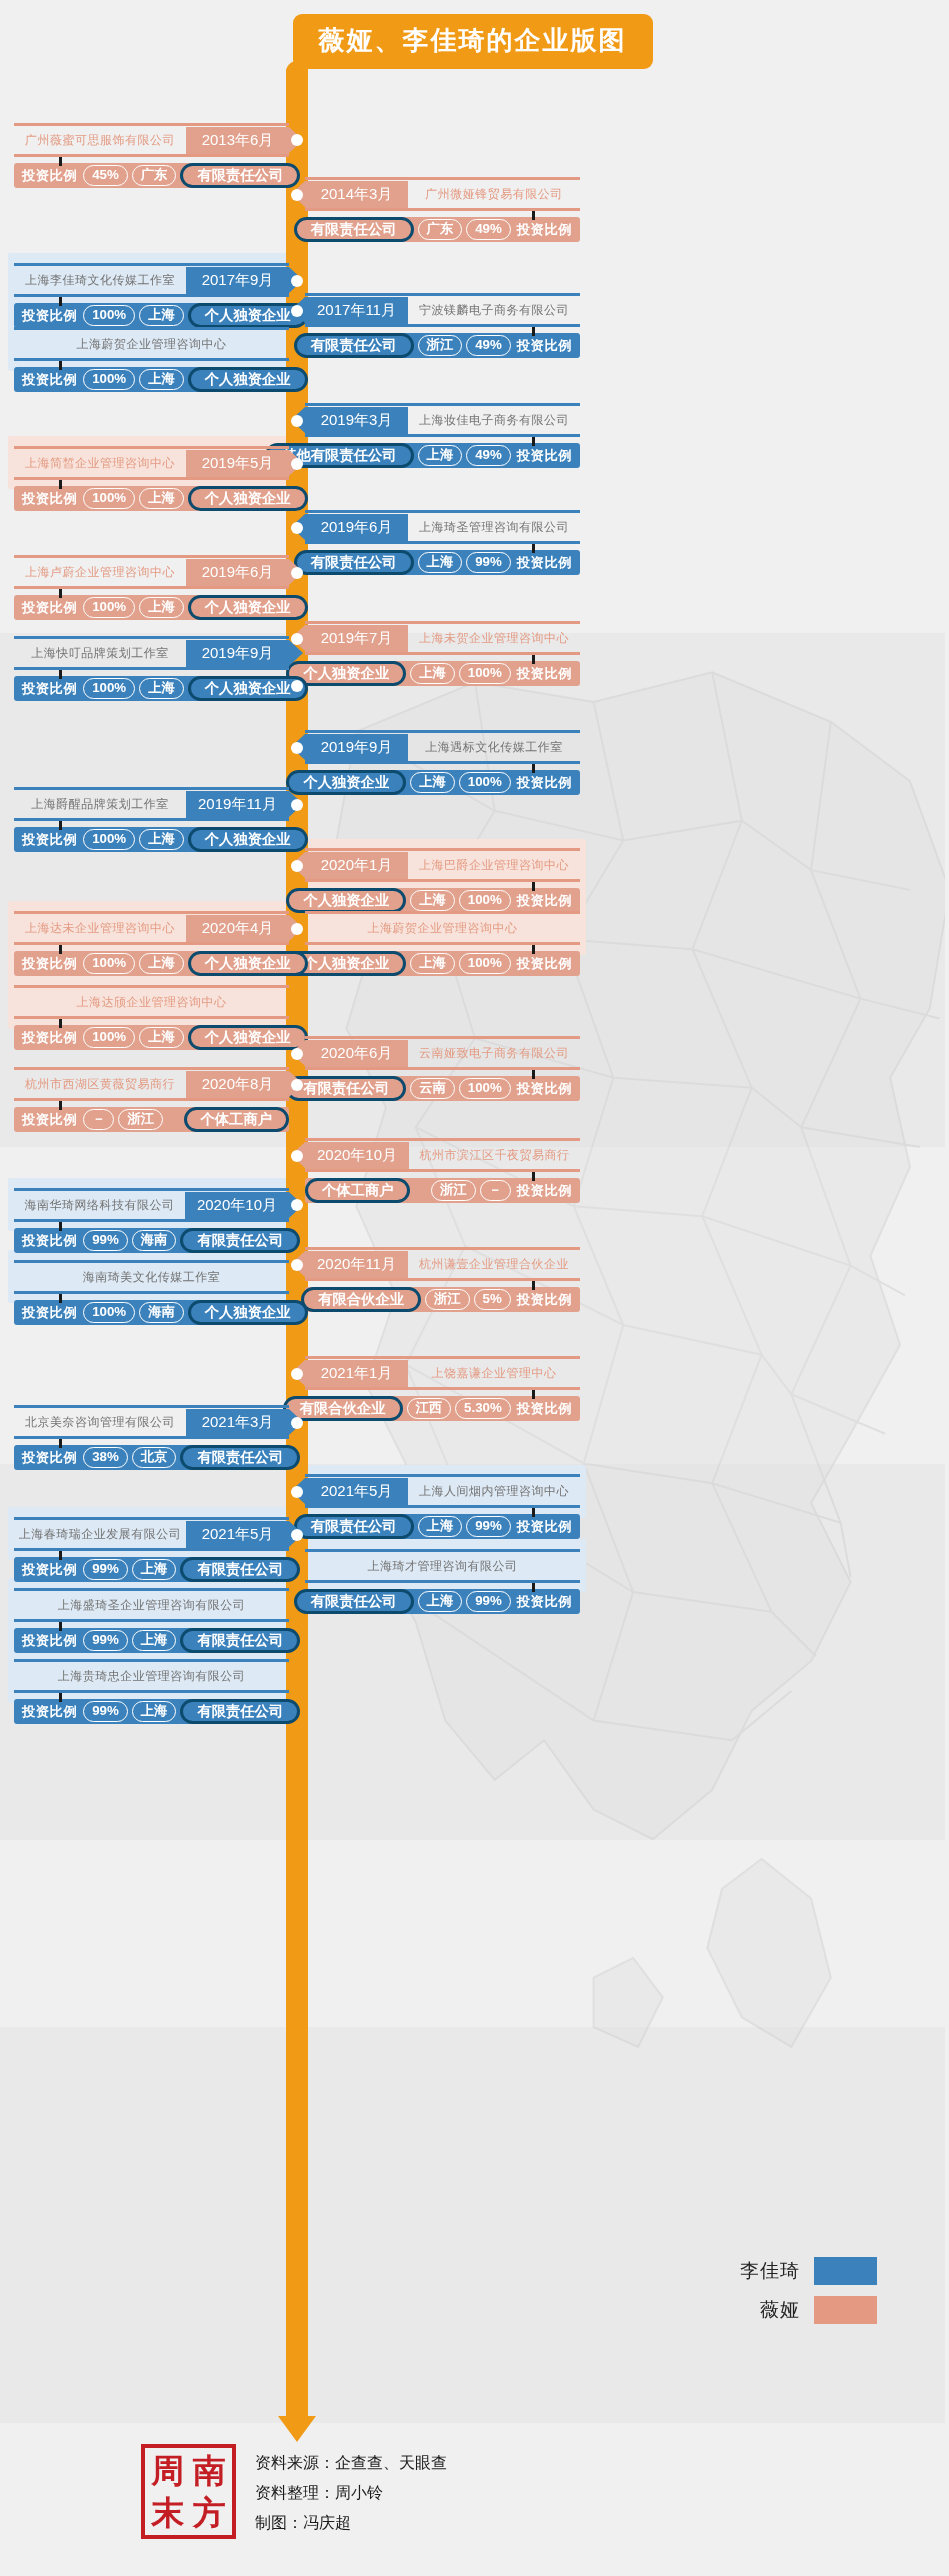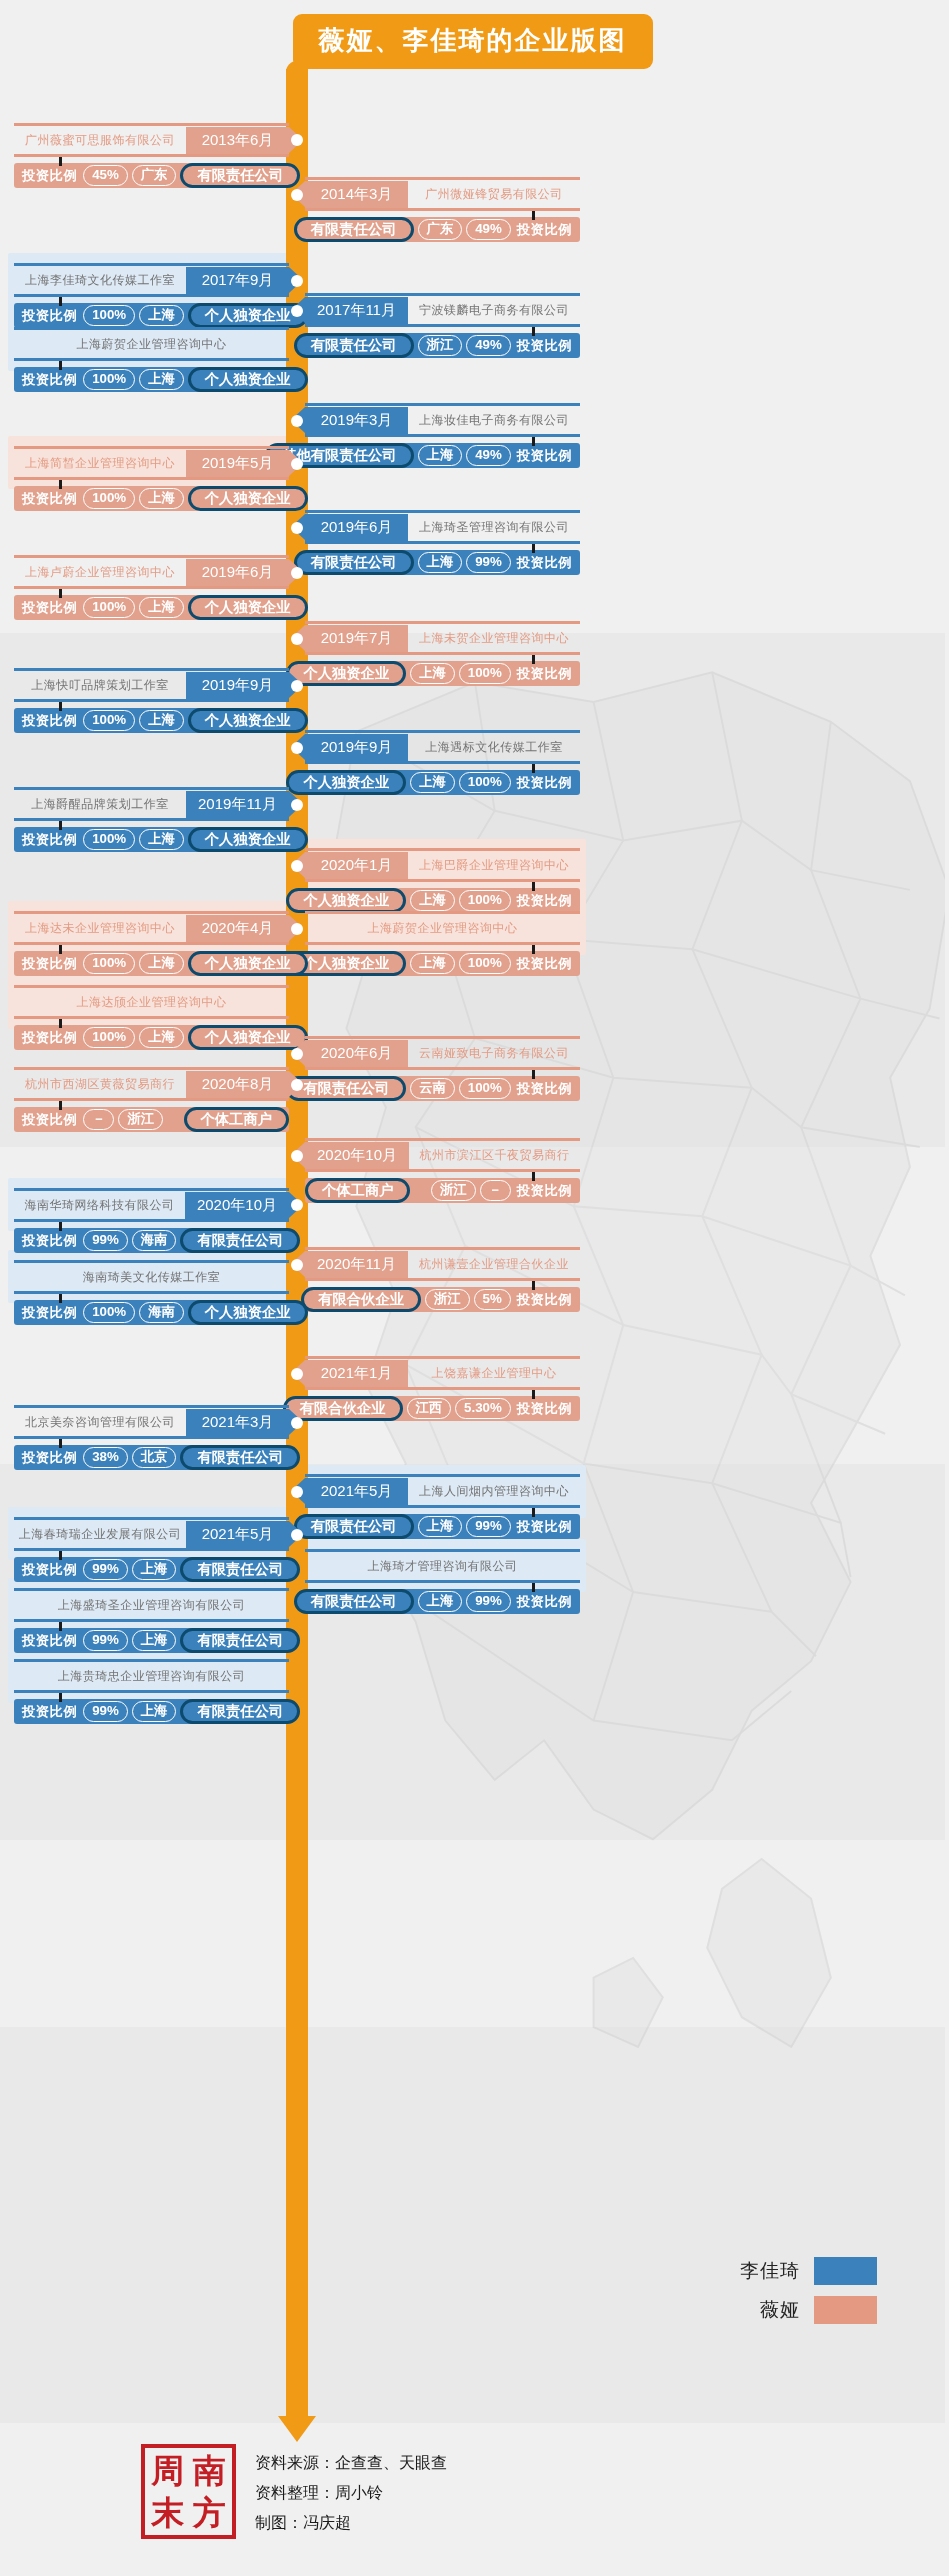--- a/index.html
+++ b/index.html
@@ -463,21 +463,21 @@
           <div class="hdr-bot-rule"></div>
         </div>
         <div class="tick"></div>
         <div class="badges">
           <span class="b-label">投资比例</span>
           <span class="pill">100%</span>
           <span class="pill">上海</span>
           <span class="pill big">个人独资企业</span>
         </div>
       </div>
-      <div class="entry left ljq" style="top: 672px;">
+      <div class="entry left ljq" style="top: 640px;">
         <div class="hdr">
           <div class="hdr-top-rule"></div>
           <div class="name">上海快叮品牌策划工作室</div>
           <div class="date">2019年9月</div>
           <div class="hdr-bot-rule"></div>
         </div>
         <div class="tick"></div>
         <div class="badges">
           <span class="b-label">投资比例</span>
           <span class="pill">100%</span>

